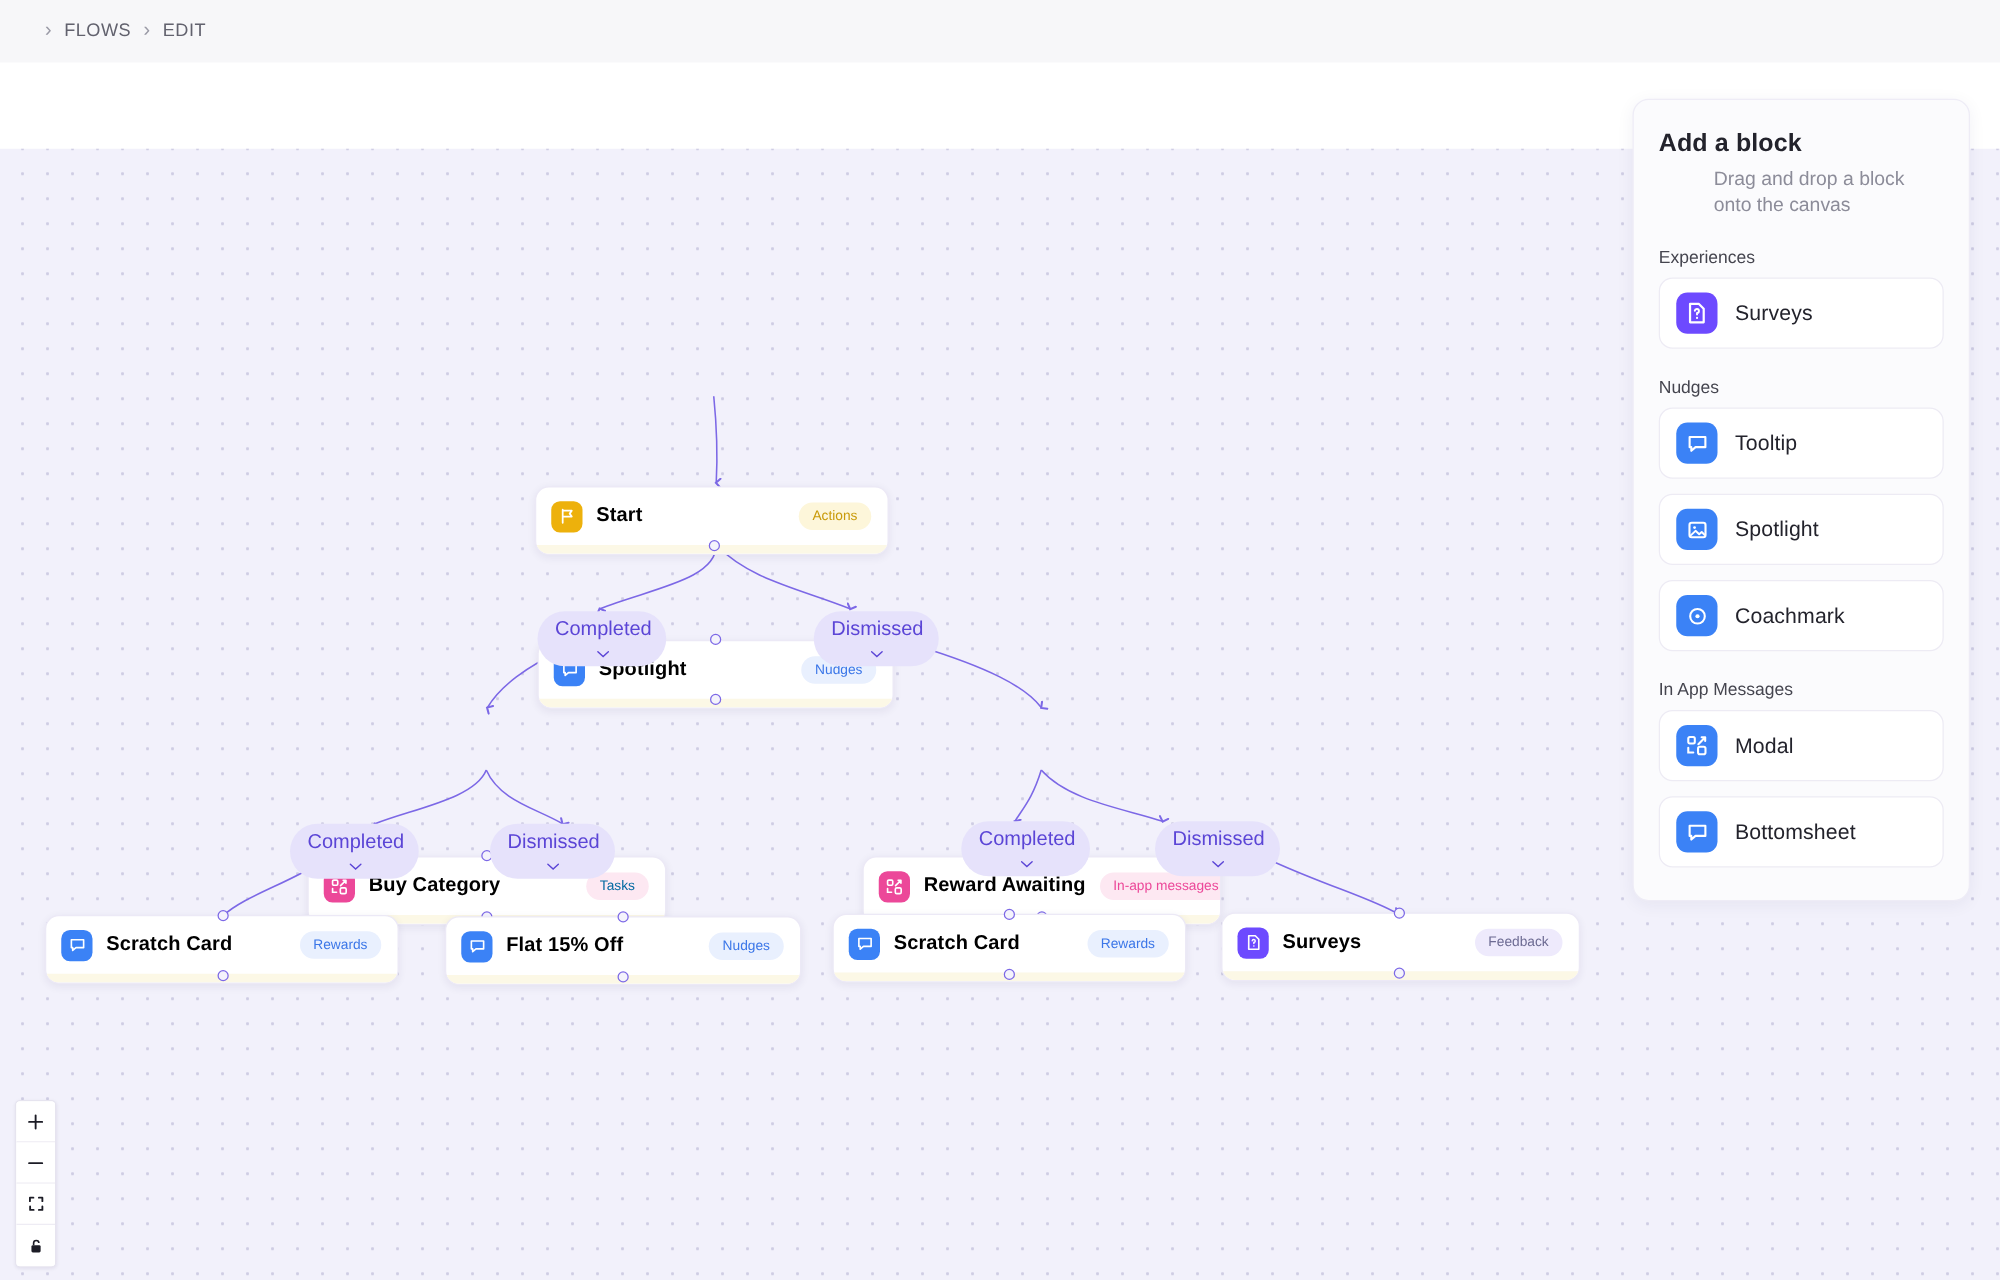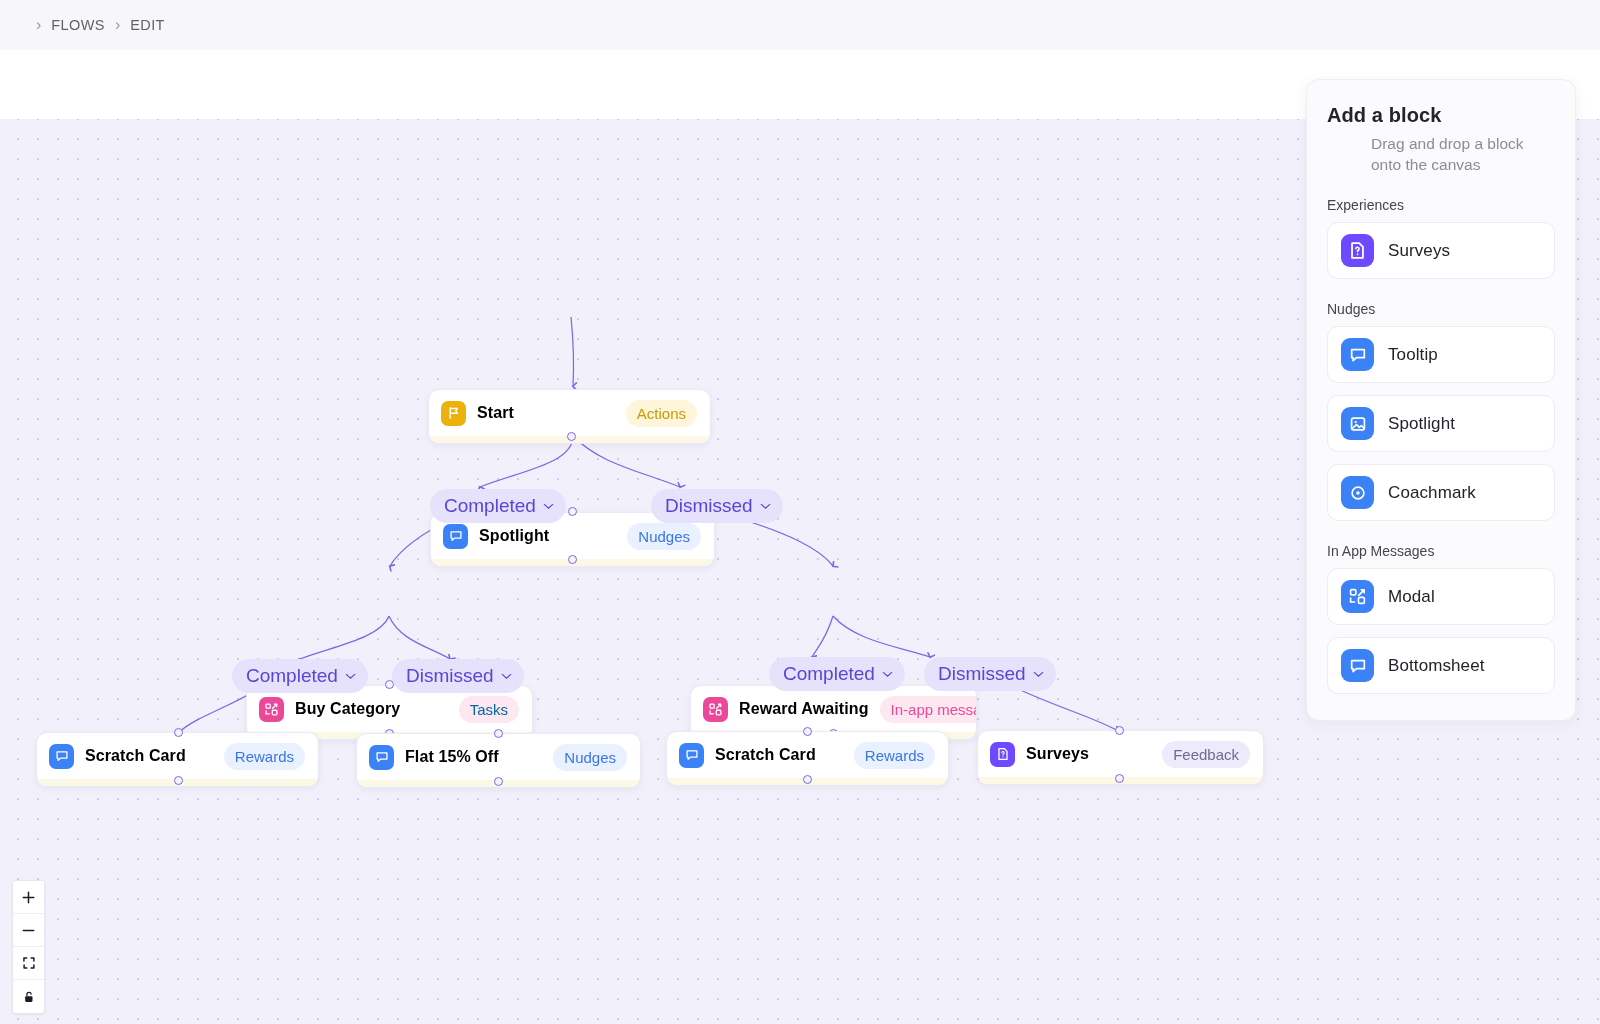--- a/index.html
+++ b/index.html
@@ -84,21 +84,21 @@
   }
   .ic-yellow { background: #edb10c; }
   .ic-blue   { background: #3b82f6; }
   .ic-pink   { background: #ec4899; }
   .ic-purple { background: #6d4aff; }
   .node-label {
     font-size: 16px; color: #000000; white-space: nowrap;
     flex: 1 1 auto; letter-spacing: .1px; font-weight: bold;
   }
   .node-badge {
-    font-size: 15px; border-radius: 999px;
+    font-size: 11px; border-radius: 999px;
     padding: 5px 11px; white-space: nowrap; flex: 0 0 auto; text-align: center;
   }
   .bg-actions  { background: #fdf6da; color: #c99a09; }
   .bg-nudges   { background: #e9f0fe; color: #3b76e8; }
   .bg-tasks    { background: #fde8f2; color: #0369a1; }
   .bg-inapp    { background: #fde8f2; color: #ec4899; }
   .bg-rewards  { background: #e9f0fe; color: #3b76e8; }
   .bg-feedback { background: #eeeafc; color: #6d6b93; }
 
   
@@ -106,26 +106,27 @@
     position: absolute; width: 9px; height: 9px;
     border-radius: 50%; background: #f4f3fc;
     border: 1.3px solid #7c68e6;
   }
 
   
   .edge-label {
     position: absolute;
     background: #e6e2fb;
     color: #5b45d6;
-    font-size: 19px;
+    font-size: 16px;
     border-radius: 999px;
     padding: 6px 12px 6px 14px;
     display: flex; align-items: center; gap: 7px;
     white-space: nowrap;
     cursor: pointer;
+    flex-direction: column;
   }
   .edge-label svg { display: block; }
 
   
   .zoom-controls {
     position: absolute; left: 12px; bottom: 10px;
     width: 33px;
     background: #fff;
     border: 1px solid #e6e4ef;
     border-radius: 4px;

